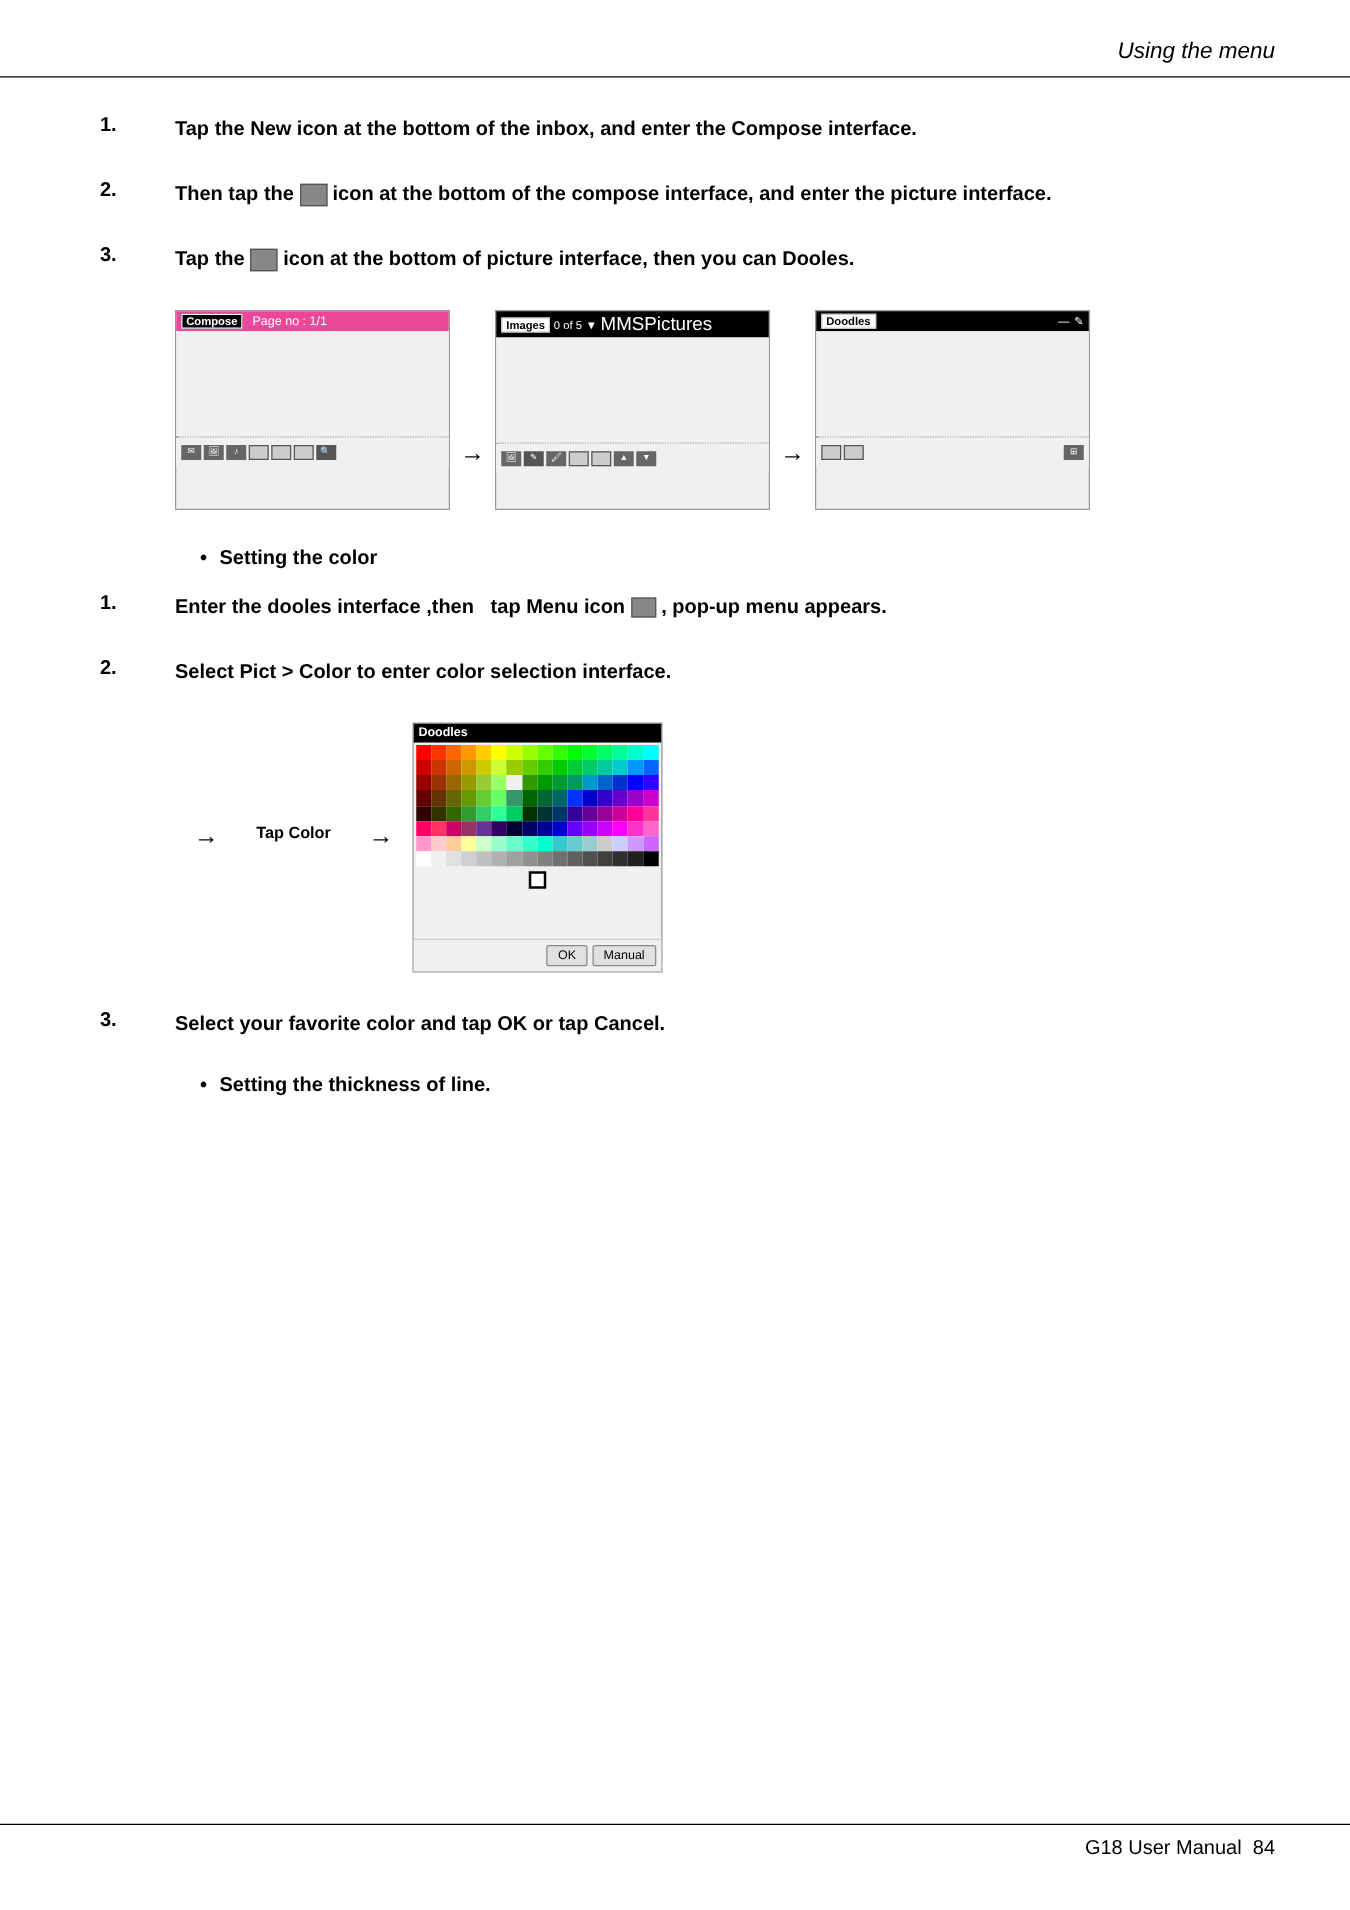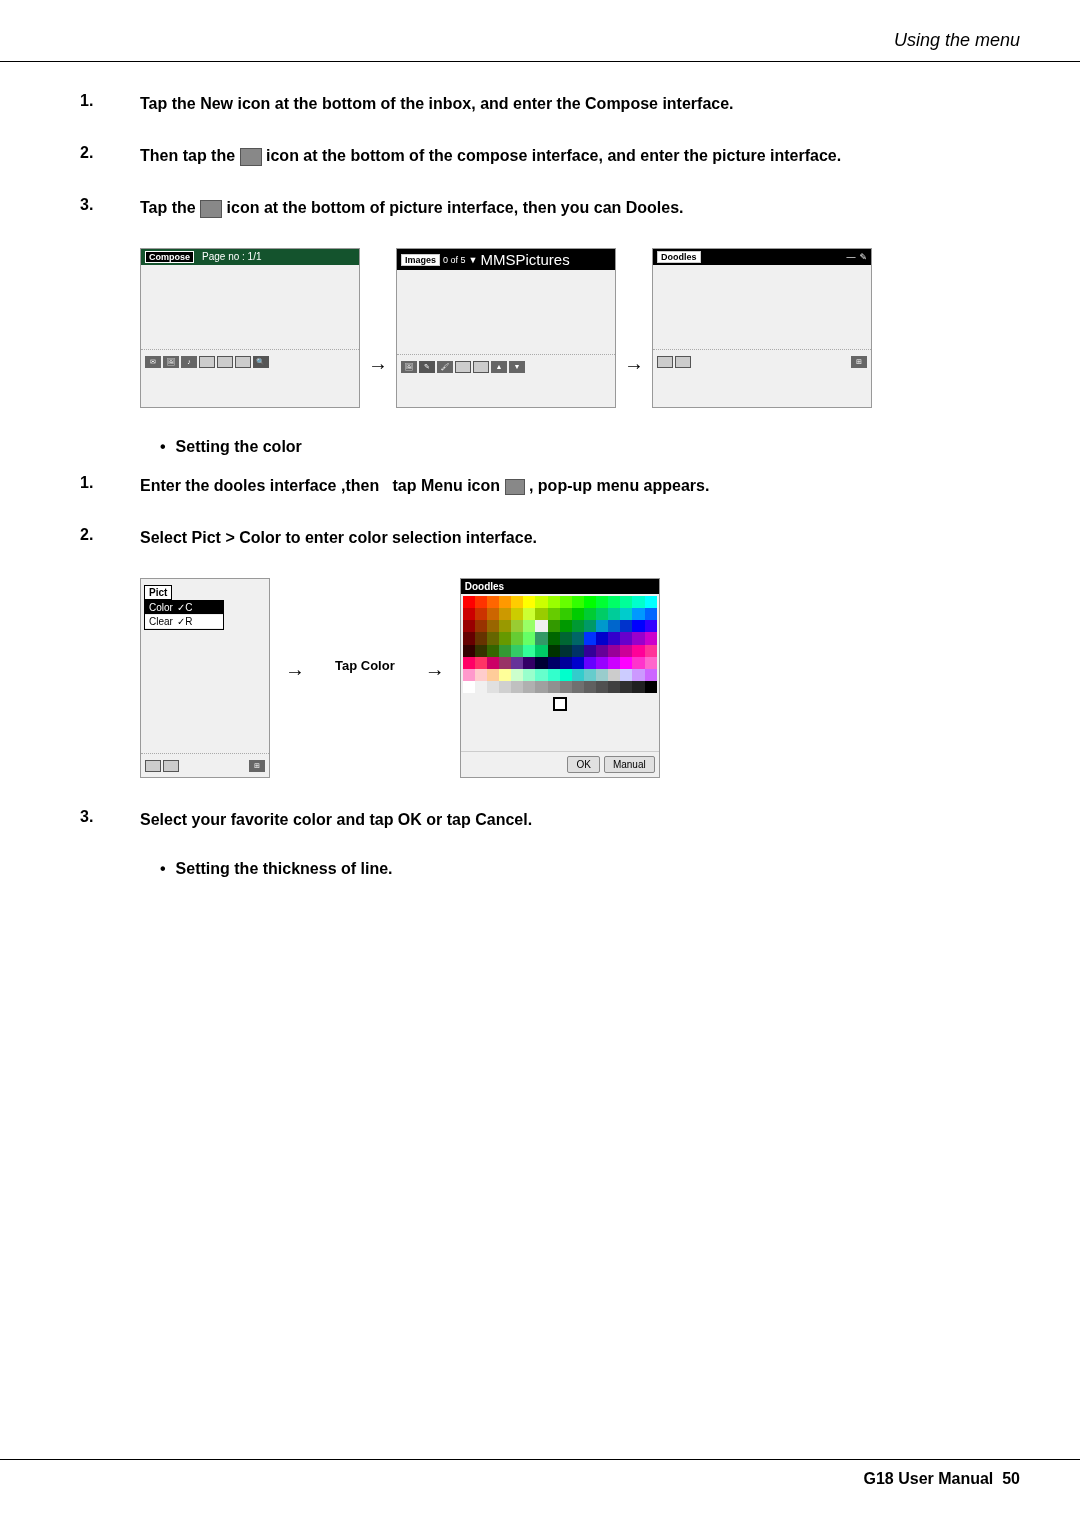--- a/index.html
+++ b/index.html
@@ -81,26 +81,26 @@
       position: relative;
       display: inline-block;
     }
 
     
     .compose-screen {
       width: 220px;
       height: 160px;
     }
     .compose-screen .toolbar {
-      background: #14532d;
+      background: #ec4899;
       color: #fff;
       font-size: 10px;
       padding: 2px 4px;
       display: flex;
-      align-items: flex-start;
+      align-items: flex-end;
       gap: 8px;
     }
     .compose-screen .toolbar .compose-badge {
       background: #000;
       color: #fff;
       border: 1px solid #fff;
       font-size: 9px;
       font-weight: bold;
       padding: 0 3px;
     }
@@ -261,21 +261,21 @@
       bottom: 30px;
       left: 0;
       right: 0;
     }
     .page-footer-text {
       font-style: italic;
       font-size: 16px;
     }
     .page-footer-text span {
       font-style: normal;
-      font-weight: bold;
+      font-weight: normal;
     }
 
     
     .mini-icon {
       width: 16px;
       height: 12px;
       background: #666;
       display: inline-block;
       font-size: 7px;
       text-align: center;
@@ -401,42 +401,20 @@
     </div>
   </div>
 
   <div class="numbered-item">
     <div class="num">2.</div>
     <div class="text">Select Pict &gt; Color to enter color selection interface.</div>
   </div>
 
   <div class="diagram2-container">
 
-    <div class="pict-menu">
-      <div style="padding:3px;">
-        <div class="menu-bar">Pict</div>
-        <div class="menu-items">
-          <div class="menu-item selected">
-            <span>Color</span>
-            <span>✓C</span>
-          </div>
-          <div class="menu-item">
-            <span>Clear</span>
-            <span>✓R</span>
-          </div>
-        </div>
-      </div>
-
-      <div style="position:absolute;bottom:0;left:0;right:0;border-top:1px dotted #aaa;padding:2px 4px;display:flex;gap:2px;background:#f0f0f0;height:24px;align-items:center;">
-        <span class="mini-icon-outline"></span>
-        <span class="mini-icon-outline"></span>
-        <span style="flex:1;"></span>
-        <span class="mini-icon">⊞</span>
-      </div>
-    </div>
 
     <div style="font-size:20px;padding:0 15px;margin-top:80px;">→</div>
 
     <div style="font-size:13px;font-weight:bold;margin-top:80px;padding:0 15px;">Tap Color</div>
 
     <div style="font-size:20px;padding:0 15px;margin-top:80px;">→</div>
 
     <div class="color-picker-screen">
       <div class="title-bar">Doodles</div>
 
@@ -588,15 +566,15 @@
 
   <div class="bullet-item" style="margin-top:20px;">
     <span class="bullet">•</span>
     <span class="text">Setting the thickness of line.</span>
   </div>
 
 </div>
 
 <div class="page-footer">
   <div class="page-footer-text">
-    <span>G18 User Manual</span>&nbsp;&nbsp;<span>50</span>
+    <span>G18 User Manual</span>&nbsp;&nbsp;<span>84</span>
   </div>
 </div>
 
 </body></html>

